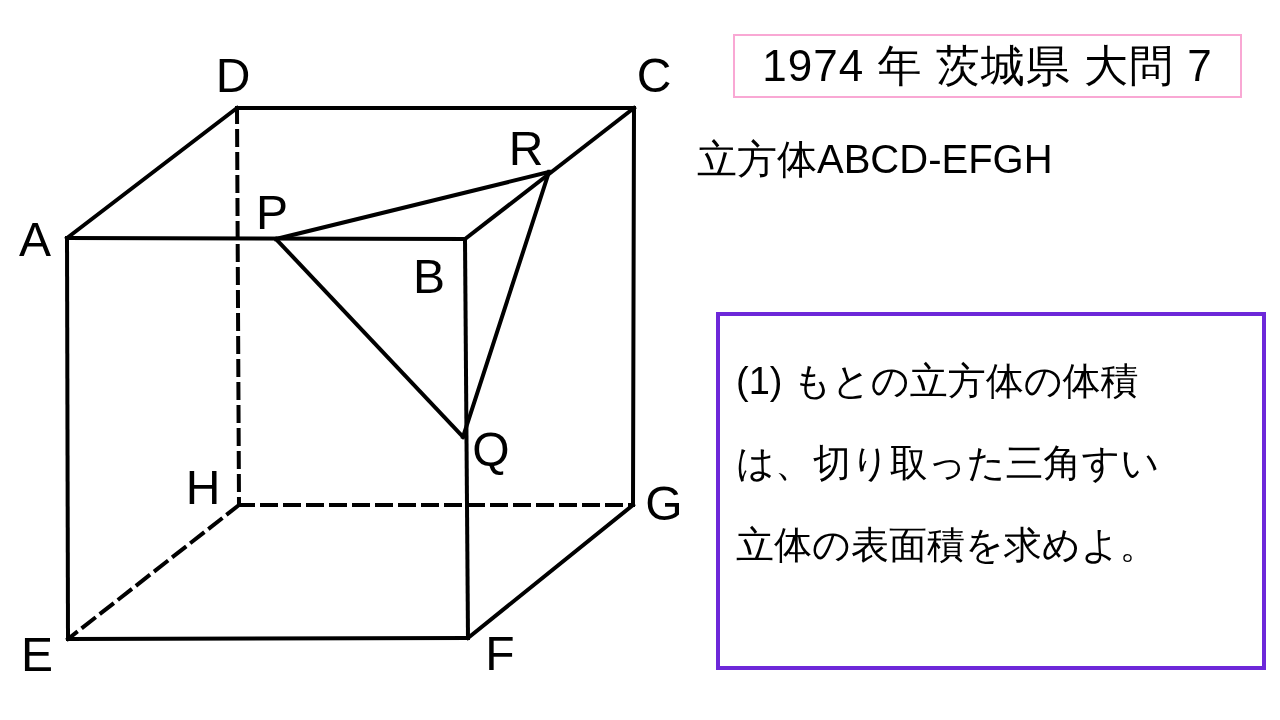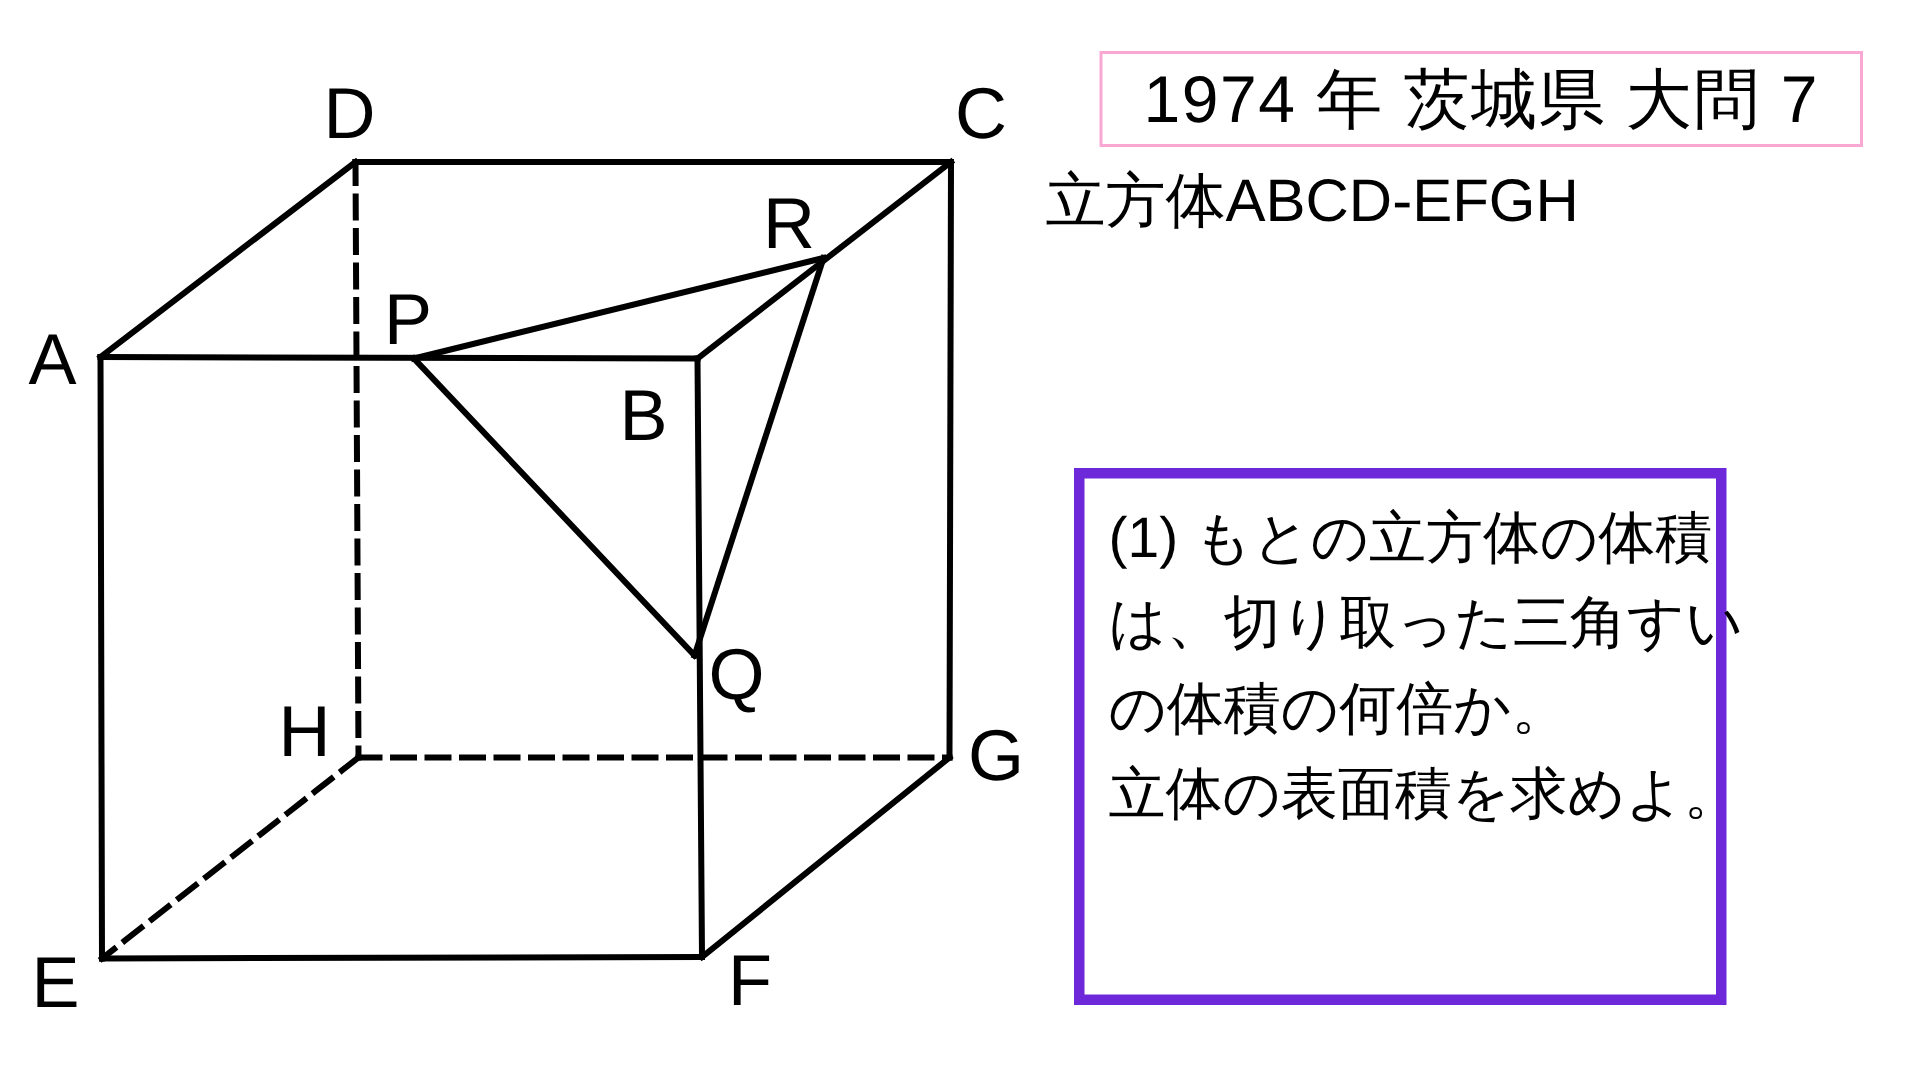--- a/index.html
+++ b/index.html
@@ -22,26 +22,26 @@
     position:absolute;left:733px;top:34px;width:509px;height:64px;
     border:2px solid #f9a8d4;box-sizing:border-box;
     display:flex;align-items:center;justify-content:center;
     font-size:44px;white-space:nowrap;letter-spacing:1px;
   }
   .intro{
     position:absolute;left:697px;top:104px;width:560px;
     font-size:40px;line-height:61px;white-space:nowrap;
   }
   .problem-box{
-    position:absolute;left:716px;top:312px;width:435px;height:358px;
-    border:7px solid #6d28d9;box-sizing:border-box;
+    position:absolute;left:716px;top:312px;width:550px;height:358px;
+    border:4px solid #6d28d9;box-sizing:border-box;
     padding:12px 6px 0 16px;
     font-size:38px;line-height:57px;white-space:nowrap;
   }
-  .line{display:block;}
+  .line{display:block;margin-top:25px;}
 </style>
 </head>
 <body>
 
 <div id="screen">
 
   <svg id="cube-svg" viewBox="0 0 1280 720">
       <line x1="67" y1="238" x2="465" y2="239" class="edge"></line>
       <line x1="465" y1="239" x2="634" y2="108" class="edge"></line>
       <line x1="634" y1="108" x2="237" y2="108" class="edge"></line>
@@ -74,17 +74,16 @@
     <span>1974 年 茨城県 大問 7</span>
   </div>
 
   <div class="intro">
     <span class="line">立方体ABCD-EFGH</span>
   </div>
 
   <div class="problem-box">
     <span class="line">(1) もとの立方体の体積</span>
     <span class="line">は、切り取った三角すい</span>
-    <span class="line">の体積の何倍か。</span>
     <span class="line">立体の表面積を求めよ。</span>
   </div>
 
 </div>
 
 </body></html>

